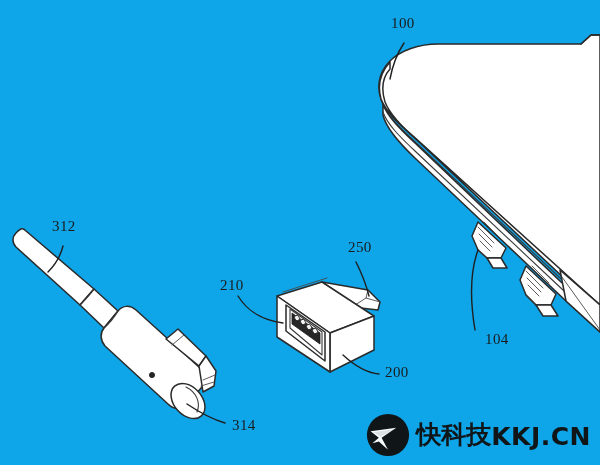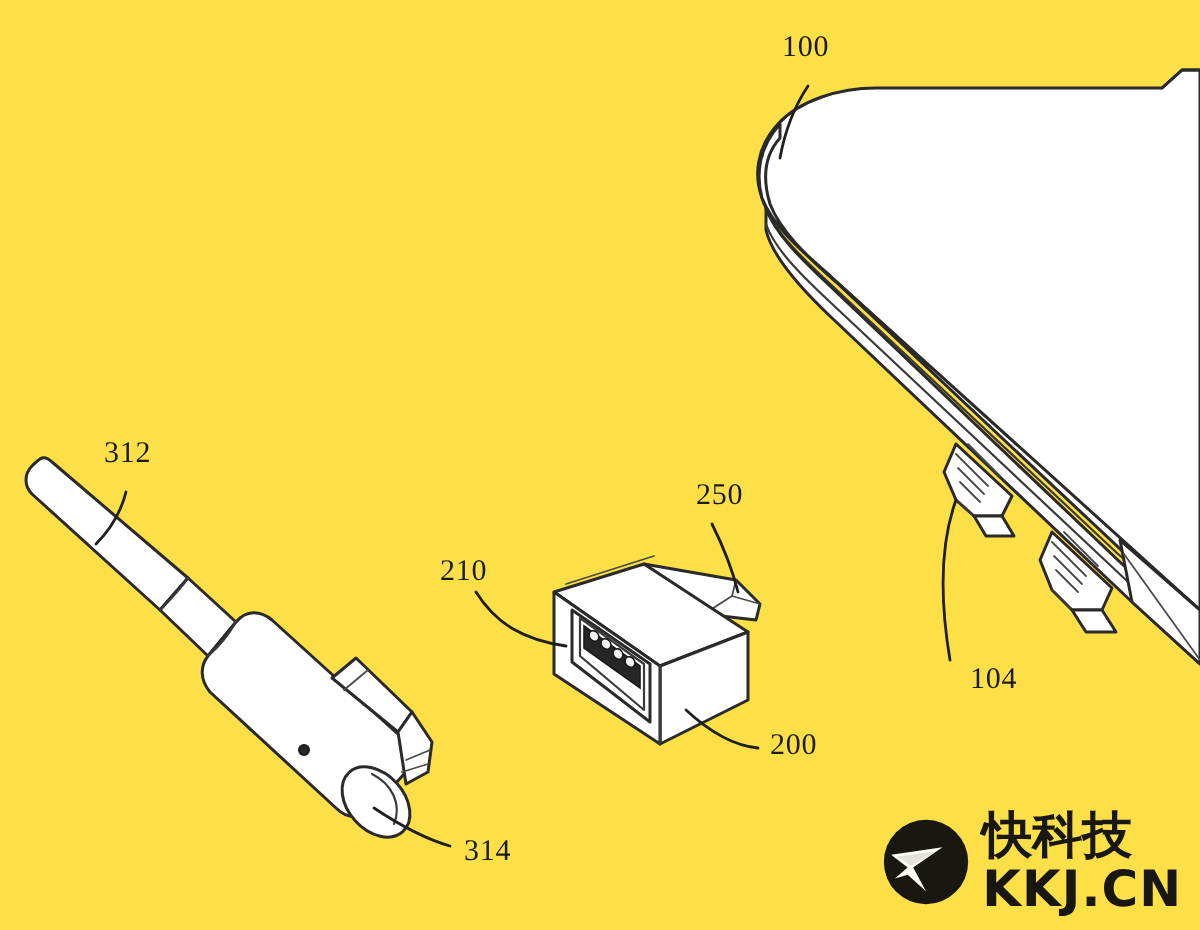--- a/index.html
+++ b/index.html
@@ -7,21 +7,21 @@
     padding: 0;
     background: #ffffff;
   }
   body {
     font-family: "Liberation Serif", "DejaVu Serif", serif;
   }
   #stage {
     position: relative;
     width: 600px;
     height: 465px;
-    background: #fde047;
+    background: #0ea5e9;
     overflow: hidden;
   }
   #figure-svg {
     position: absolute;
     left: 0;
     top: 0;
     width: 600px;
     height: 465px;
     display: block;
   }
@@ -85,21 +85,21 @@
     gap: 6px;
     opacity: 0.97;
   }
   #wm-logo {
     width: 44px;
     height: 44px;
     flex: 0 0 auto;
   }
   #wm-text {
     display: flex;
-    flex-direction: column;
+    flex-direction: row;
     justify-content: flex-end;
     line-height: 1;
   }
   #wm-cn {
     font-family: "DejaVu Sans", sans-serif;
     font-size: 25px;
     font-weight: bold;
     color: #111111;
     letter-spacing: 0px;
     white-space: nowrap;

